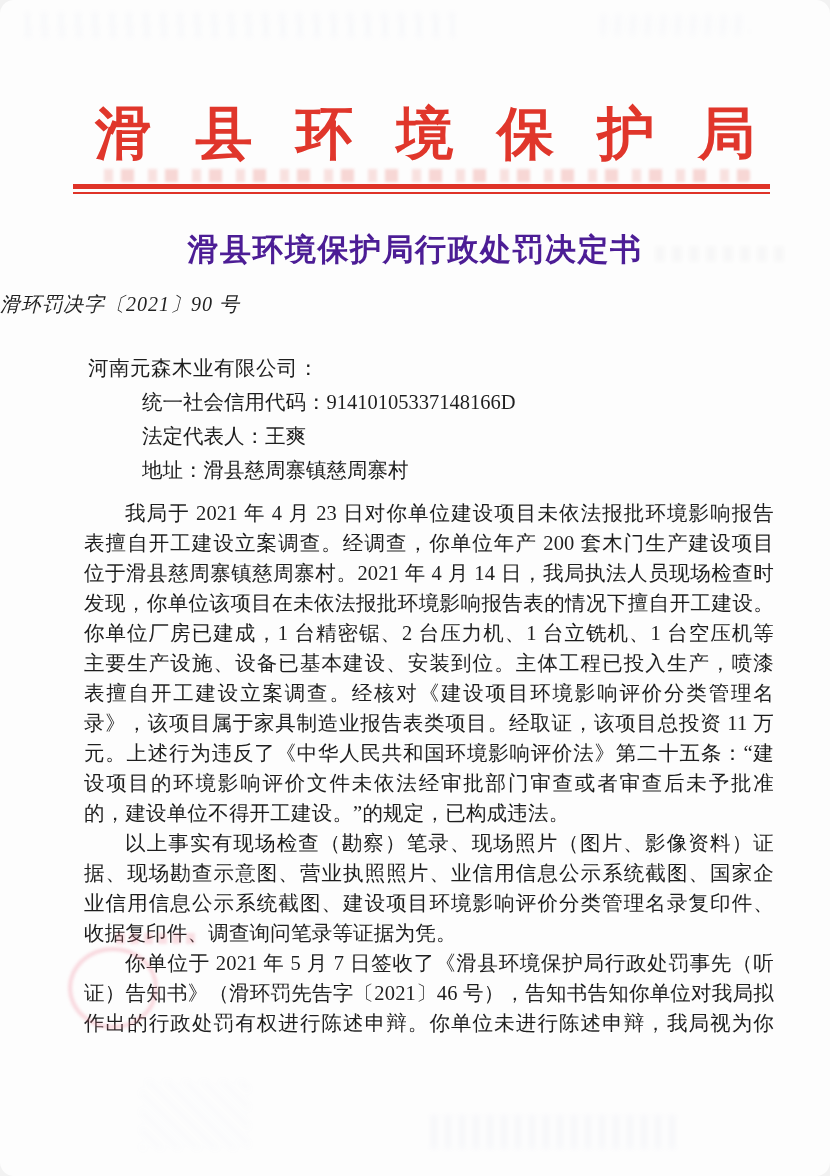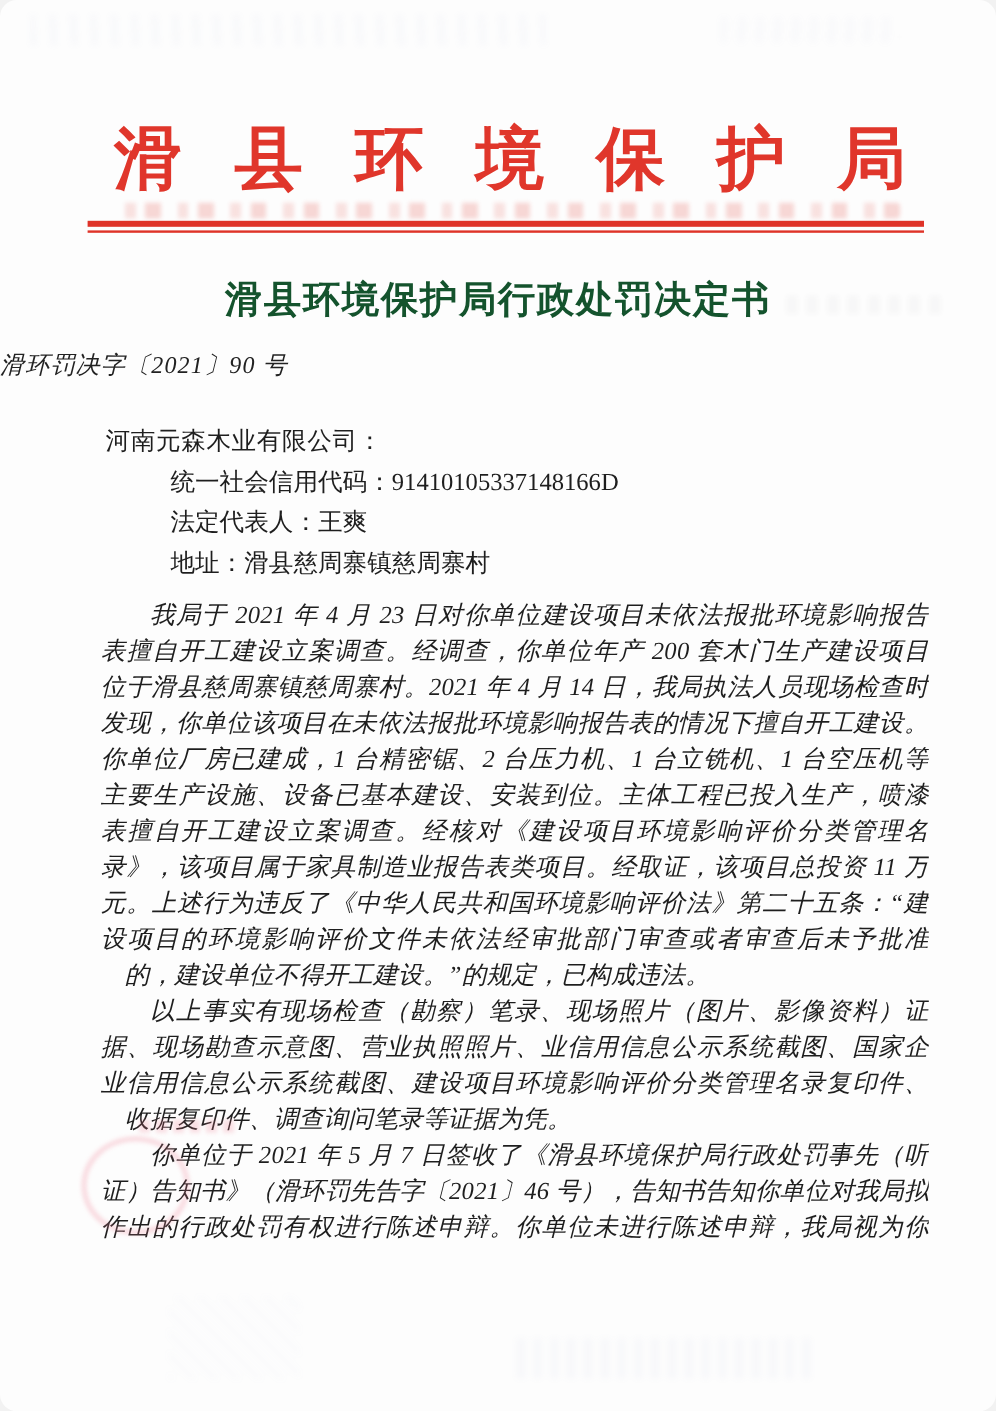--- a/index.html
+++ b/index.html
@@ -35,21 +35,21 @@
     border-top: 5px solid #df3328;
     border-bottom: 2px solid #df3328;
   }
   
   .doc-title {
     position: absolute;
     top: 229px; left: 0; width: 830px;
     text-align: center;
     font-size: 31px; font-weight: bold;
     letter-spacing: 1.5px;
-    color: #14532d;
+    color: #4c1d95;
   }
   .doc-number {
     position: absolute;
     top: 291px; left: 0; width: 830px;
     font-size: 20px;
     font-style: italic;
     letter-spacing: 1px;
     color: #222;
   }
   
@@ -58,32 +58,31 @@
     top: 351px; left: 88px; width: 690px;
     font-size: 20.5px; line-height: 34px;
   }
   .recipient .name { font-weight: normal; letter-spacing: 0.5px; }
   .recipient .sub { padding-left: 54px; }
   
   .body-text {
     position: absolute;
     top: 498px; left: 84px; width: 690px;
     font-size: 20.5px;
-    font-style: italic;
   }
   .bline {
     height: 30px; line-height: 30px;
     overflow: hidden;
     white-space: nowrap;
     text-align: justify;
     text-justify: inter-character;
     letter-spacing: 0.2px;
   }
   .bline.full { text-align-last: justify; }
-  .bline.pend { text-align-last: left; margin-left: 20px; }
+  .bline.pend { text-align-last: left; }
   .bline.indent { text-indent: 2em; }
   
   .ghost { position: absolute; pointer-events: none; }
   .ghost-red-strip {
     top: 169px; left: 95px; width: 655px; height: 13px;
     background: repeating-linear-gradient(90deg,
       rgba(224,70,60,0.55) 0 13px, transparent 13px 21px,
       rgba(224,70,60,0.40) 21px 30px, transparent 30px 44px);
     filter: blur(1.6px);
     opacity: 0.38;

